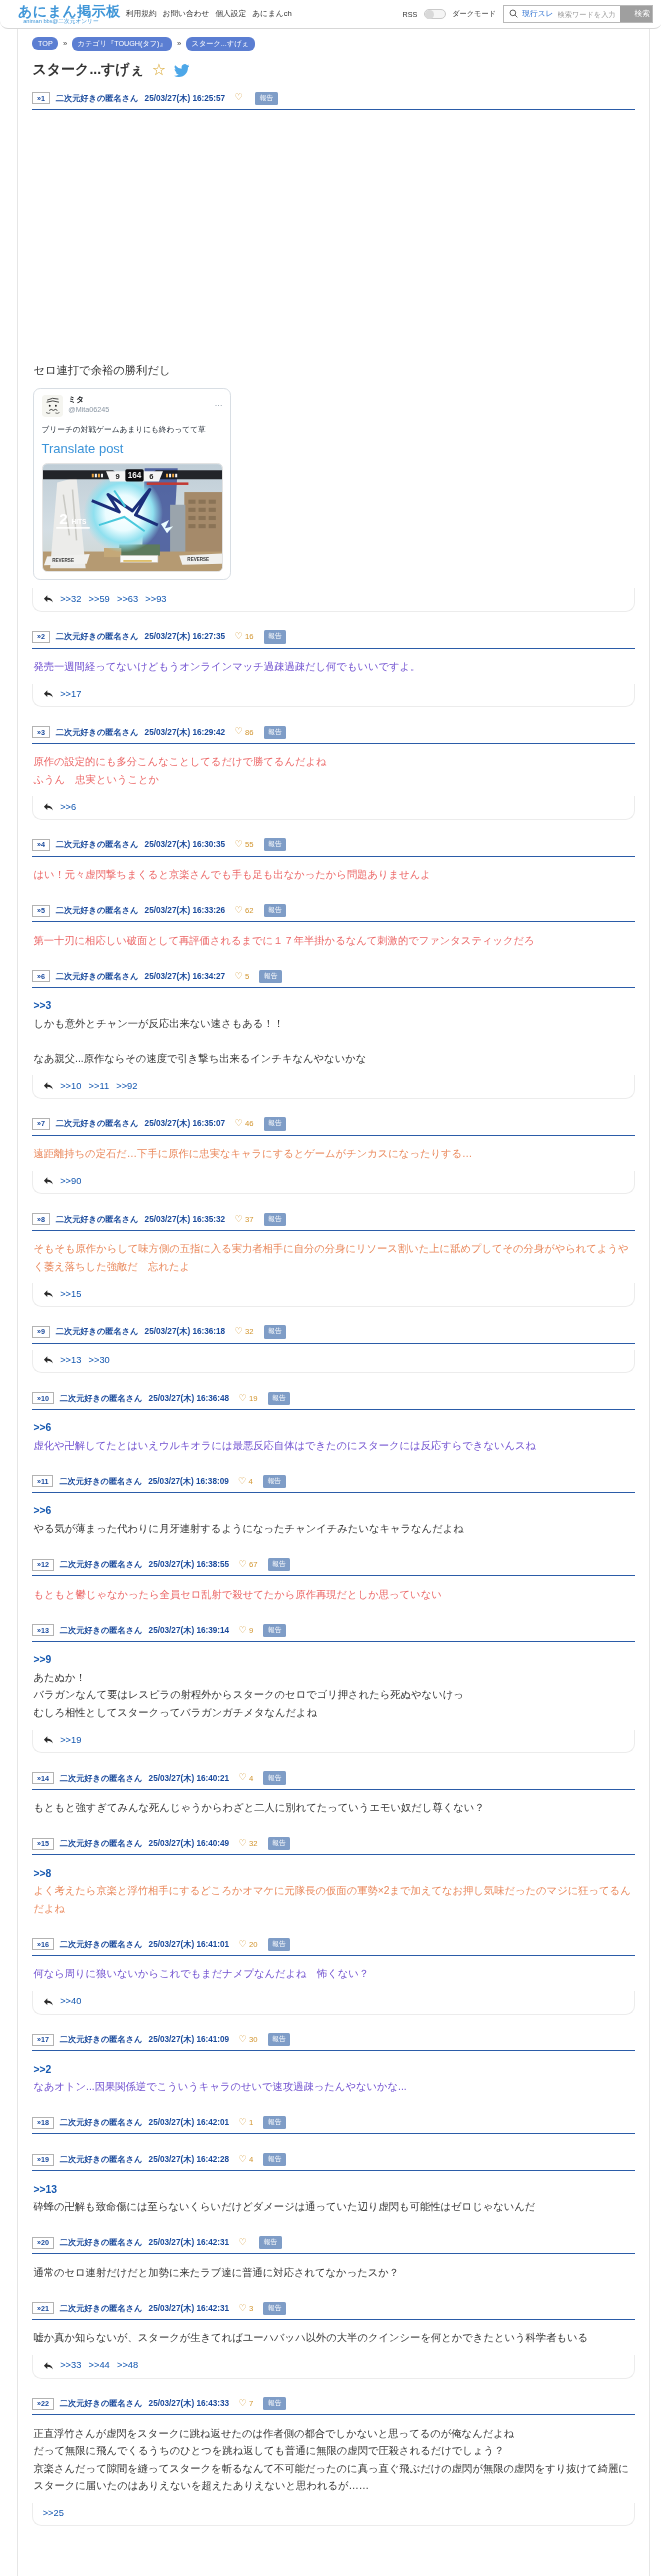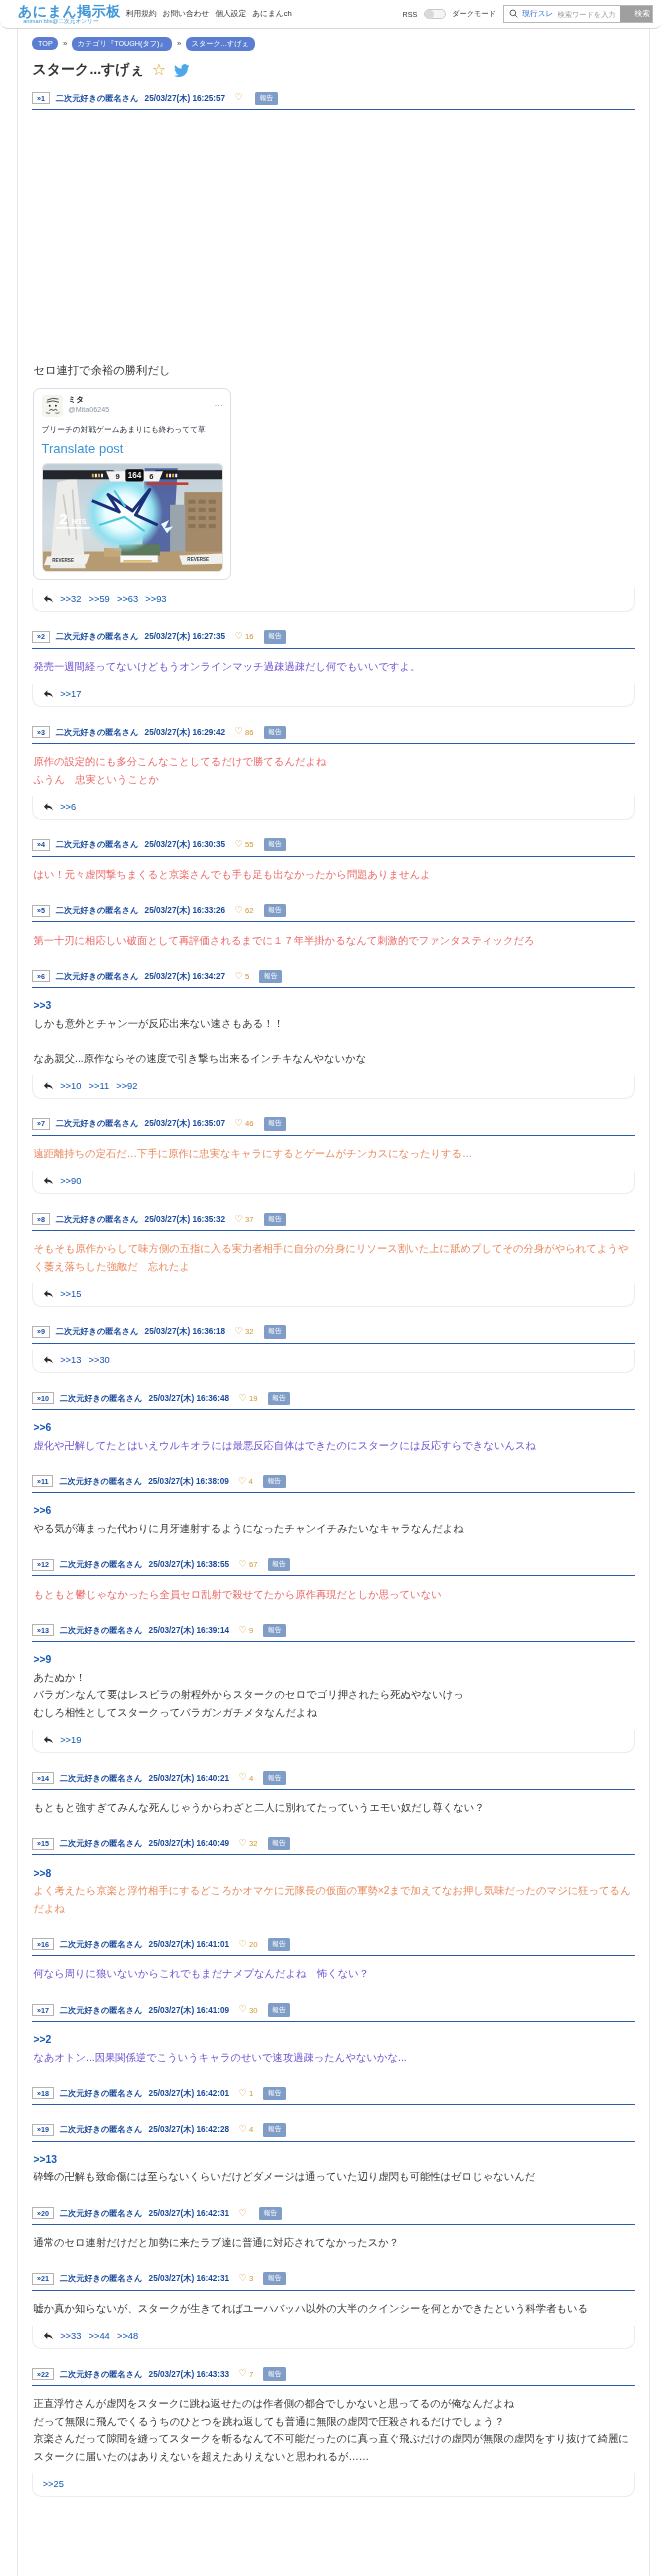--- a/index.html
+++ b/index.html
@@ -615,20 +615,30 @@
       <span class="plike">
         <span class="heart">♡</span>
         <span class="lcount">20</span>
       </span>
       <button class="report">報告</button>
     </div>
     <hr class="post-hr">
     <div class="post-body" style="color: rgb(112, 80, 208);">
           <div class="body-line">何なら周りに狼いないからこれでもまだナメプなんだよね　怖くない？</div>
         </div>
+    <div class="reply-strip">
+      <span class="reply-arrow">
+        <svg width="10.3" height="9.3" viewBox="0 0 24 22">
+              <path fill="#2a2a2a" d="M10 8V3L2 11l8 8v-5.2c6.5 0 10.5 1.9 13 6.2-1-7.5-4.5-11.5-13-12z"></path>
+            </svg>
+      </span>
+      <span class="reply-links">
+            <a class="reply-link">&gt;&gt;40</a>
+          </span>
+    </div>
   </article>
 
   <article class="post">
     <div class="post-head">
       <span class="pnum">»17</span>
       <span class="pauthor">二次元好きの匿名さん</span>
       <span class="ptime">25/03/27(木) 16:41:09</span>
       <span class="plike">
         <span class="heart">♡</span>
         <span class="lcount">30</span>

